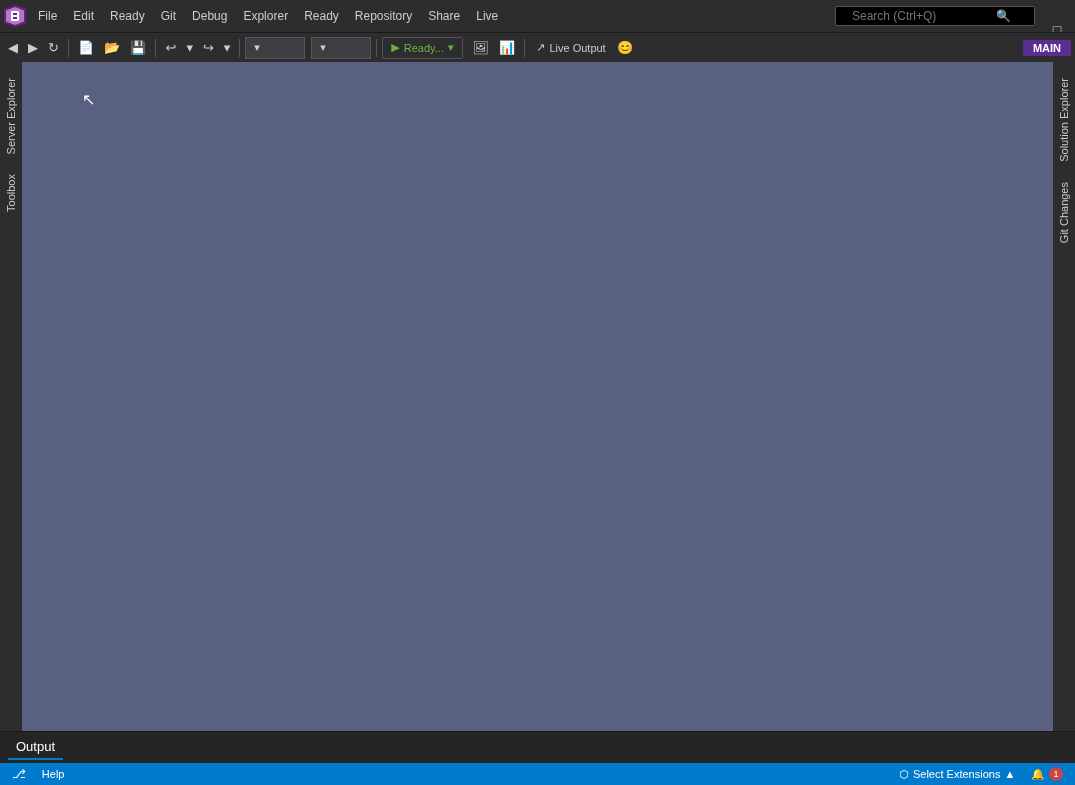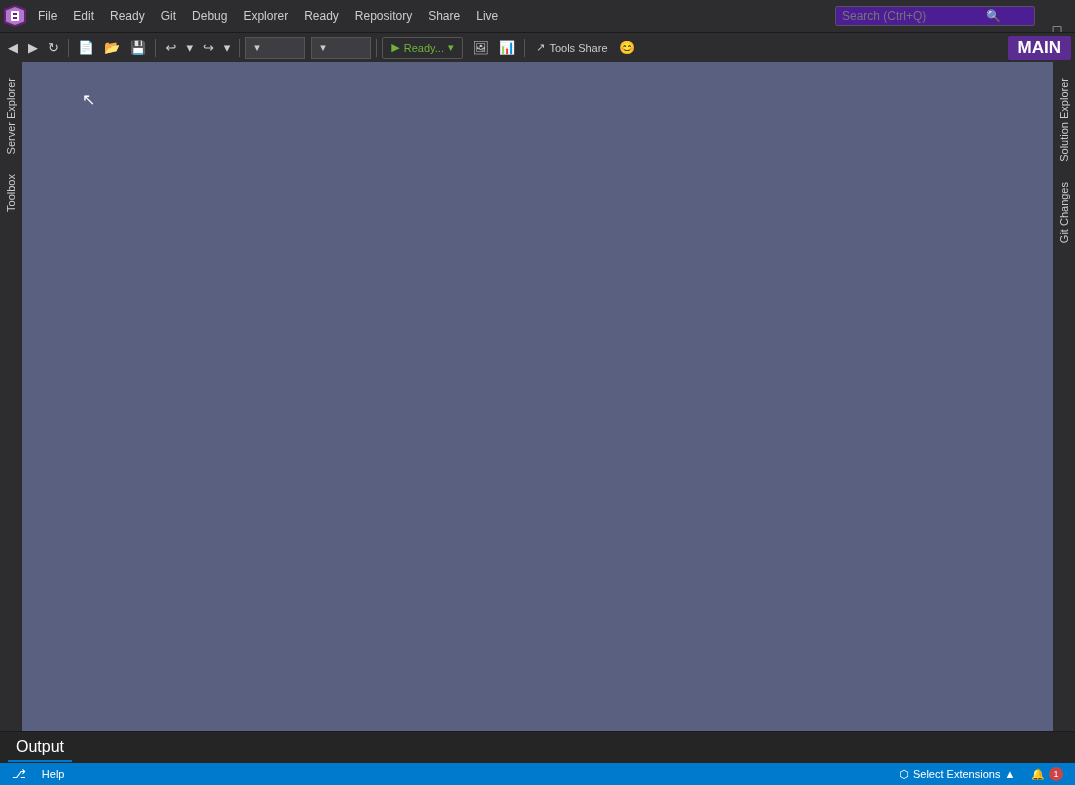--- a/index.html
+++ b/index.html
@@ -39,24 +39,24 @@
     .menu-item {
       color: #ccc;
       padding: 4px 8px;
       cursor: pointer;
       font-size: 12px;
       white-space: nowrap;
     }
     .title-bar-search {
       display: flex;
       align-items: center;
-      background: #4c1d95;
+      background: #000000;
       border: 1px solid #555;
       border-radius: 2px;
-      padding: 2px 6px;
+      padding: 2px 16px;
       gap: 4px;
       width: 200px;
       margin: 0 8px;
     }
     .title-bar-search input {
       background: transparent;
       border: none;
       outline: none;
       color: #aaa;
       font-size: 12px;
@@ -158,21 +158,21 @@
       font-size: 11px;
       cursor: pointer;
       padding: 2px 6px;
       display: flex;
       align-items: center;
       gap: 4px;
     }
     .main-badge {
       background: #5c2d91;
       color: white;
-      font-size: 17px;
+      font-size: 11px;
       font-weight: bold;
       padding: 2px 10px;
       border-radius: 2px;
     }
 
     
     .main-content {
       display: flex;
       flex: 1;
       overflow: hidden;
@@ -224,21 +224,21 @@
       height: 32px;
       background: #252526;
       border-top: 1px solid #1b1b1c;
       display: flex;
       align-items: center;
       padding: 0 8px;
       flex-shrink: 0;
     }
     .output-tab {
       color: #ccc;
-      font-size: 16px;
+      font-size: 13px;
       padding: 4px 8px;
       cursor: pointer;
       border-bottom: 2px solid transparent;
     }
     .output-tab.active {
       border-bottom: 2px solid #007acc;
       color: white;
     }
 
     
@@ -349,21 +349,21 @@
     <span>▾</span>
   </button>
 
   <button class="toolbar-btn" title="Screenshot" style="margin-left:4px;">🖼</button>
   <button class="toolbar-btn" title="Performance">📊</button>
 
   <div class="toolbar-separator"></div>
 
   <button class="live-share-btn">
     <span>↗</span>
-    <span>Tools Share</span>
+    <span>Live Output</span>
   </button>
 
   <button class="toolbar-btn" title="Feedback">😊</button>
 
   <div style="flex:1;"></div>
 
   <div class="main-badge">MAIN</div>
 </div>
 
 <div class="main-content">

